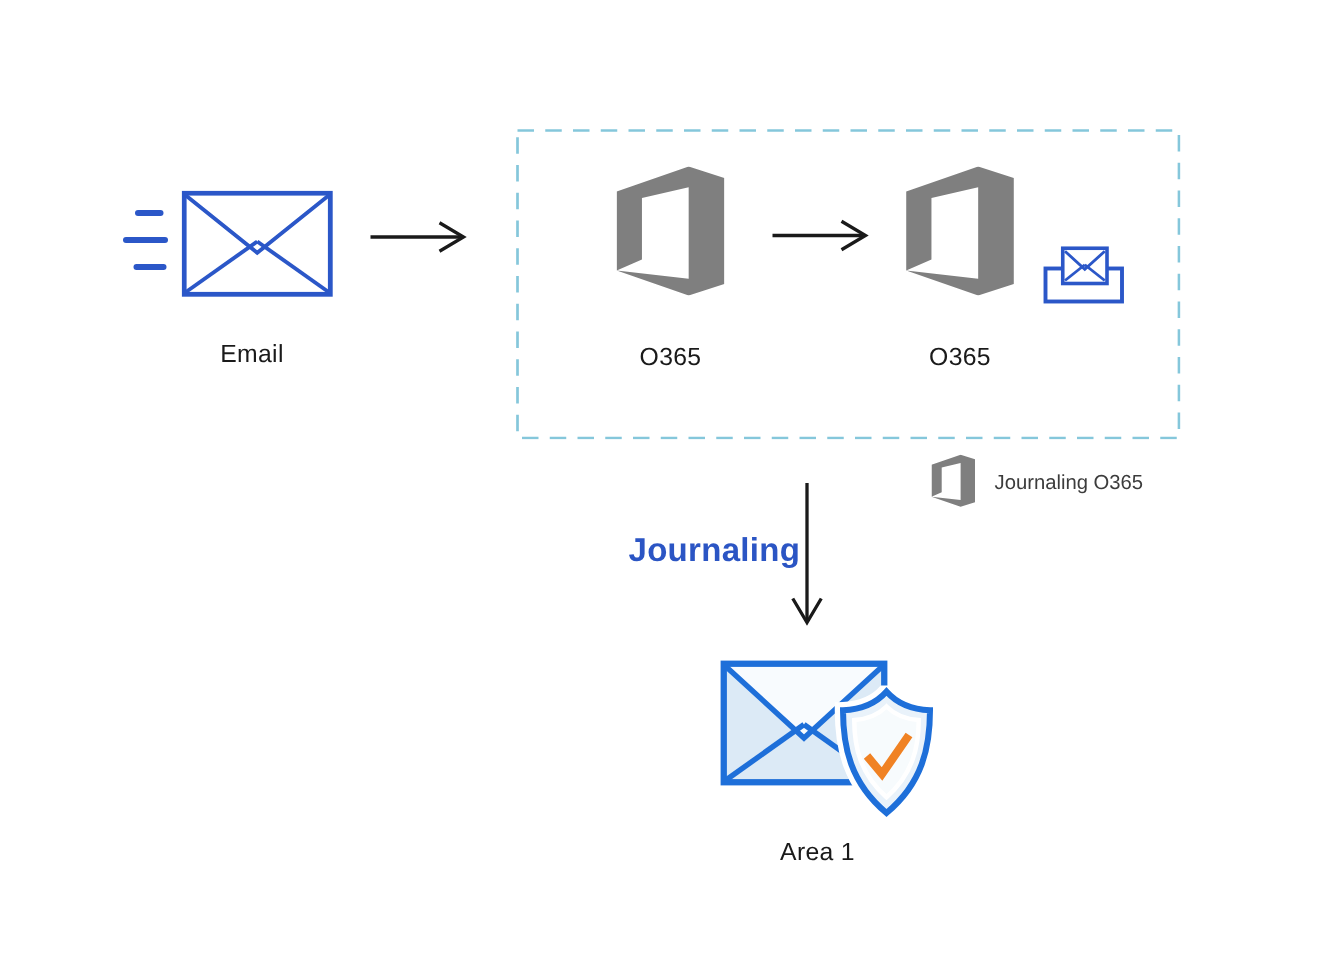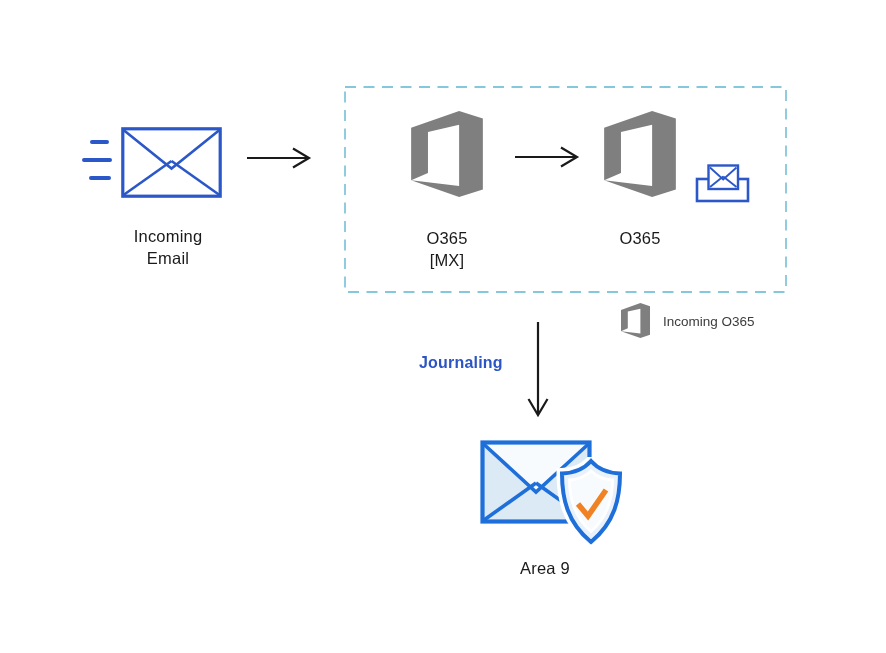--- a/index.html
+++ b/index.html
@@ -25,21 +25,21 @@
   .abs{position:absolute;}
   .speed-line{position:absolute;height:4px;border-radius:2px;background:var(--royal-blue);}
   .node-label{
     position:absolute;text-align:center;color:var(--label-text);
     font-size:16.5px;line-height:22px;letter-spacing:0.2px;
   }
   .legend-label{
     position:absolute;color:var(--legend-text);font-size:13.5px;line-height:17px;
   }
   .journaling{
-    position:absolute;color:var(--journaling-blue);font-size:16px;font-weight:600;
+    position:absolute;color:var(--journaling-blue);font-size:22px;font-weight:600;
     letter-spacing:0.2px;
   }
   
   .office-path{fill:var(--office-gray);}
   .env-stroke{stroke:var(--royal-blue);fill:none;}
   .env-fill{fill:#ffffff;stroke:var(--royal-blue);}
   .a1-rect{fill:var(--pale-blue-fill);}
   .a1-stroke{stroke:var(--bright-blue);fill:none;}
   .a1-flap{fill:var(--flap-fill);}
   .arrow-stroke{stroke:var(--arrow-black);fill:none;stroke-width:2.2;}
@@ -61,40 +61,38 @@
   </div>
 
   <svg class="abs" style="left:121px;top:127px;" width="101" height="71" viewBox="0 0 101 71">
     <rect class="env-fill" x="1.8" y="1.8" width="97.4" height="67.4" stroke-width="3.2"></rect>
     <polyline class="env-stroke" stroke-width="2.6" points="2.5,68 50.5,34"></polyline>
     <polyline class="env-stroke" stroke-width="2.6" points="98.5,68 50.5,34"></polyline>
     <polyline class="env-stroke" stroke-width="2.6" points="2.5,3 50.5,41.5 98.5,3"></polyline>
   </svg>
 
   <div class="node-label" style="left:98px;top:225px;width:140px;">
-    <div>Incoming</div>
     <div>Email</div>
   </div>
 
   <svg class="abs" style="left:246px;top:145px;" width="70" height="26" viewBox="0 0 70 26">
     <line class="arrow-stroke" x1="1" y1="13" x2="62" y2="13"></line>
     <polyline class="arrow-stroke" points="47,3.5 63,13 47,22.5"></polyline>
   </svg>
 
   <svg class="abs" style="left:344px;top:86px;" width="443" height="207" viewBox="0 0 443 207">
     <rect class="dash-rect" x="1" y="1" width="441" height="205"></rect>
   </svg>
 
   <svg class="abs" style="left:411px;top:111px;" width="72" height="86" viewBox="0 0 277.9 333.3">
     <path class="office-path" fill-rule="evenodd" d="M0 268.8V64.9L185.9 0l92 29.4v274.5l-92 29.4L0 268.8l185.9 21.5V53.4L65.2 81.6v158.8z"></path>
   </svg>
 
   <div class="node-label" style="left:387px;top:227px;width:120px;">
     <div>O365</div>
-    <div>[MX]</div>
   </div>
 
   <svg class="abs" style="left:514px;top:144px;" width="70" height="26" viewBox="0 0 70 26">
     <line class="arrow-stroke" x1="1" y1="13" x2="62" y2="13"></line>
     <polyline class="arrow-stroke" points="47,3.5 63,13 47,22.5"></polyline>
   </svg>
 
   <svg class="abs" style="left:604px;top:111px;" width="72" height="86" viewBox="0 0 277.9 333.3">
     <path class="office-path" fill-rule="evenodd" d="M0 268.8V64.9L185.9 0l92 29.4v274.5l-92 29.4L0 268.8l185.9 21.5V53.4L65.2 81.6v158.8z"></path>
   </svg>
@@ -107,21 +105,21 @@
     <polyline class="env-stroke" stroke-width="1.9" points="15,4.5 28.2,16.5 41.5,4.5"></polyline>
   </svg>
 
   <div class="node-label" style="left:580px;top:227px;width:120px;">
     <div>O365</div>
   </div>
 
   <svg class="abs" style="left:621px;top:303px;" width="29" height="35" viewBox="0 0 277.9 333.3">
     <path class="office-path" fill-rule="evenodd" d="M0 268.8V64.9L185.9 0l92 29.4v274.5l-92 29.4L0 268.8l185.9 21.5V53.4L65.2 81.6v158.8z"></path>
   </svg>
-  <div class="legend-label" style="left:663px;top:313px;">Incoming O365</div>
+  <div class="legend-label" style="left:663px;top:313px;">Journaling O365</div>
 
   <div class="journaling" style="left:419px;top:354px;">Journaling</div>
 
   <svg class="abs" style="left:525px;top:321px;" width="26" height="100" viewBox="0 0 26 100">
     <line class="arrow-stroke" x1="13" y1="1" x2="13" y2="93"></line>
     <polyline class="arrow-stroke" points="3.5,78 13,94 22.5,78"></polyline>
   </svg>
 
   <svg class="abs" style="left:480px;top:440px;" width="112" height="84" viewBox="0 0 112 84">
     <rect class="a1-rect" x="2.5" y="2.5" width="107" height="79"></rect>
@@ -133,16 +131,16 @@
   </svg>
 
   <svg class="abs" style="left:556px;top:457px;" width="70" height="90" viewBox="0 0 70 90">
     <path class="shield-halo" d="M35,4 C42,12 52,16 64,16.5 C64,41 59,65 35,85 C11,65 6,41 6,16.5 C18,16 28,12 35,4 Z"></path>
     <path class="shield-outer" d="M35,4 C42,12 52,16 64,16.5 C64,41 59,65 35,85 C11,65 6,41 6,16.5 C18,16 28,12 35,4 Z"></path>
     <path class="shield-inner" d="M35,14 C40.5,19.5 48,22.5 56.5,23 C56.5,41 52.5,59 35,74.5 C17.5,59 13.5,41 13.5,23 C22,22.5 29.5,19.5 35,14 Z"></path>
     <polyline class="check" points="22,47 32,59 50,33"></polyline>
   </svg>
 
   <div class="node-label" style="left:465px;top:557px;width:160px;">
-    <div>Area 9</div>
+    <div>Area 1</div>
   </div>
 
 </div>
 
 </body></html>

